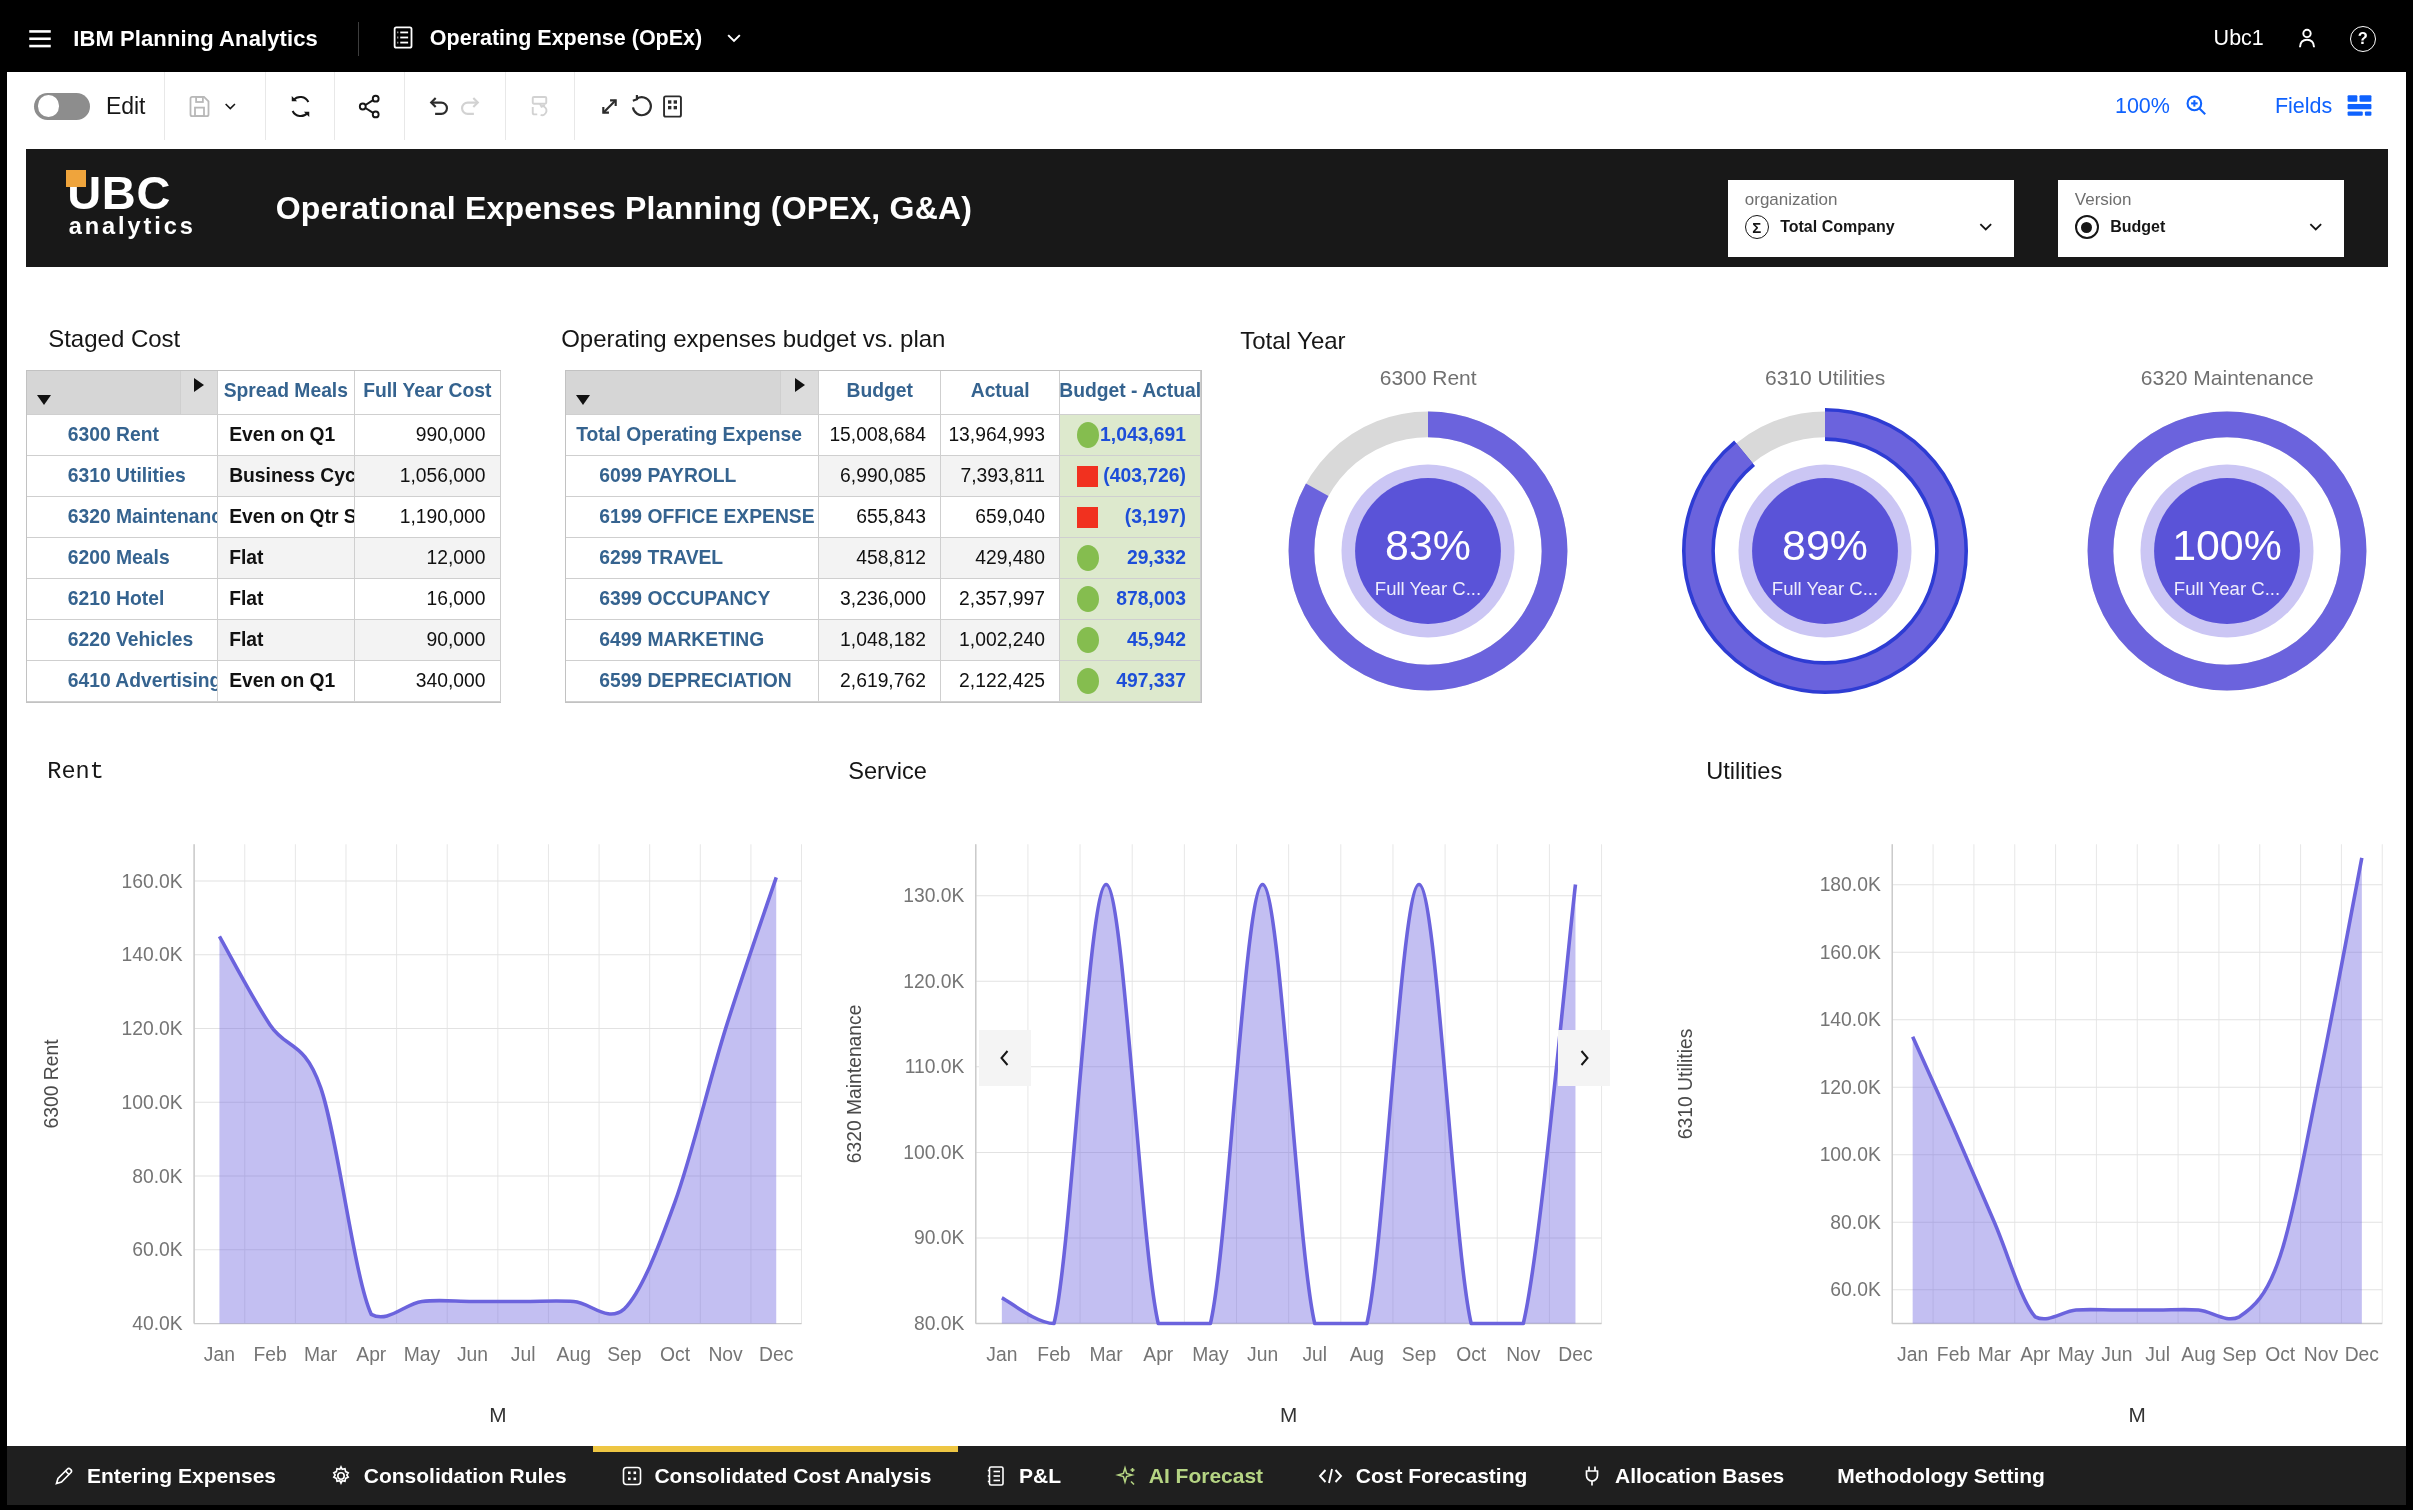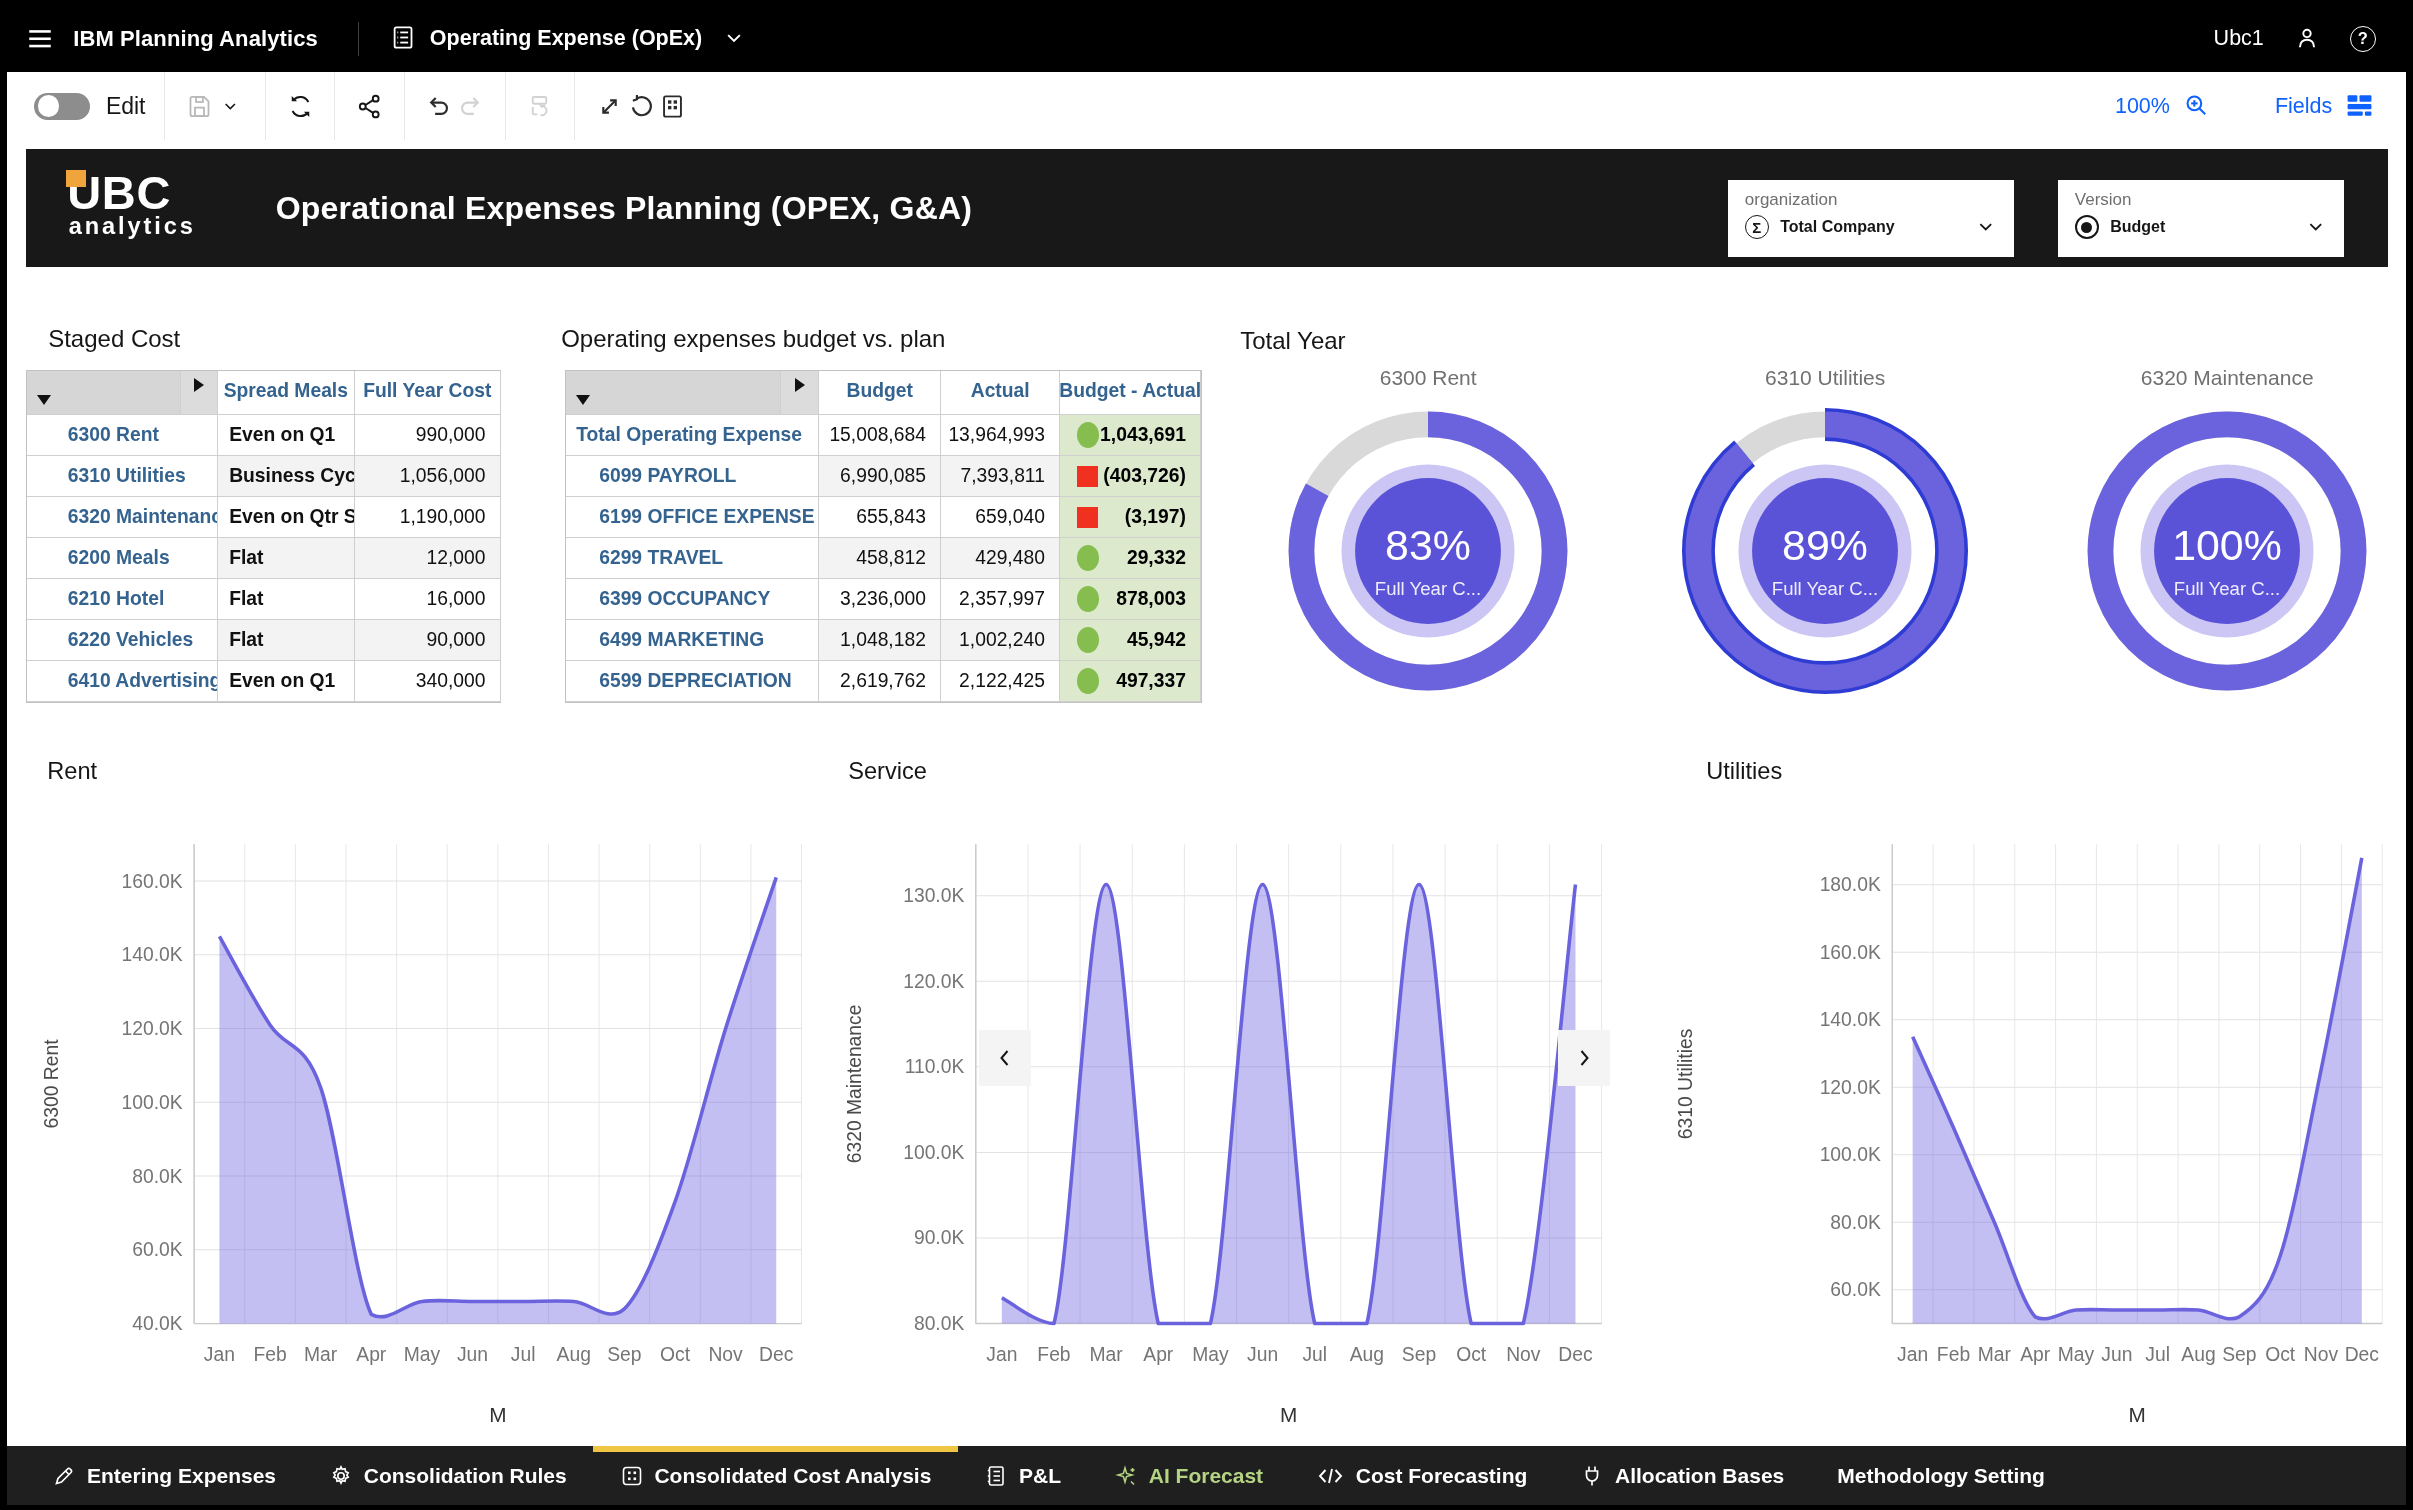--- a/index.html
+++ b/index.html
@@ -68,21 +68,21 @@
   .hdr-strip { background:#dcdcdc; position:relative; }
   .hdr-strip .tri-right { position:absolute; left:50%; top:7.2px; transform:translateX(-50%); width:0; height:0;
         border-top:7.9px solid transparent; border-bottom:7.9px solid transparent; border-left:10.7px solid #111; }
   .hdr-col { justify-content:center; color:#35638f; font-weight:700; align-items:flex-start; padding-top:8.6px; }
   .lbl-cell { color:#35638f; font-weight:700; padding-left:41px; background:#fff; }
   .lbl-cell.noindent { padding-left:10px; }
   .lbl-cell.ind { padding-left:33px; }
   .val-cell { justify-content:flex-end; padding-right:14.3px; font-weight:400; color:#111; }
   .txt-cell { padding-left:11.4px; font-weight:700; color:#111; }
   .stripe { background:#f3f3f3; }
-  .var-cell { background:#dde9cd; justify-content:space-between; padding:0 14.3px 0 17px; font-weight:700; color:#000000;text-align:right; }
+  .var-cell { background:#dde9cd; justify-content:space-between; padding:0 14.3px 0 17px; font-weight:700; color:#1d4ed8;text-align:right; }
   .dot-good { width:22px; height:26px; border-radius:50%; background:#85bd4f; flex:0 0 auto; }
   .sq-bad { width:21px; height:21px; background:#f1311f; flex:0 0 auto; }
 
   
   .gauge-sub { position:absolute; width:286px; text-align:center; font-size:21px; color:#707070; }
   .gauge-svg { position:absolute; width:286px; height:286px; }
 
   
   .chart-panel { position:absolute; top:604px; height:687px; }
   .chart-title { position:absolute; top:14.3px; font-size:23.6px; font-weight:500; color:#161616; }
@@ -412,21 +412,21 @@
           <circle cx="200" cy="200" r="177" fill="none" stroke="#d9d9d9" stroke-width="36"></circle>
           <circle cx="200" cy="200" r="177" fill="none" stroke="#6b63dd" stroke-width="36" stroke-dasharray="1112.1237993707869 1112.1237993707869" transform="rotate(-90 200 200)"></circle>
           <circle cx="200" cy="200" r="121" fill="#cbc6f4"></circle>
           <circle cx="200" cy="200" r="102" fill="#5a53d8"></circle>
           <text x="200" y="212" fill="#fff" font-size="60" text-anchor="middle" font-family="&quot;Liberation Sans&quot;, sans-serif">100%</text>
           <text x="200" y="262" fill="#efedfc" font-size="26" text-anchor="middle" font-family="&quot;Liberation Sans&quot;, sans-serif">Full Year C...</text>
         </svg>
       </div>
 
     <div class="chart-panel" id="chart-0" style="left:18.6px; width:797px;">
-      <div class="chart-title" style="left:21.5px;">Rent</div>
+      <div class="chart-title" style="left:21.5px;font-family:Liberation Mono, monospace;">Rent</div>
     <svg width="797" height="687" viewBox="0 0 1114 960" style="position:absolute;left:0;top:0;">
           <line x1="235" y1="140" x2="235" y2="810" stroke="#e7e7e7" stroke-width="1.4"></line>
           <line x1="305.75" y1="140" x2="305.75" y2="810" stroke="#e7e7e7" stroke-width="1.4"></line>
           <line x1="376.5" y1="140" x2="376.5" y2="810" stroke="#e7e7e7" stroke-width="1.4"></line>
           <line x1="447.25" y1="140" x2="447.25" y2="810" stroke="#e7e7e7" stroke-width="1.4"></line>
           <line x1="518" y1="140" x2="518" y2="810" stroke="#e7e7e7" stroke-width="1.4"></line>
           <line x1="588.75" y1="140" x2="588.75" y2="810" stroke="#e7e7e7" stroke-width="1.4"></line>
           <line x1="659.5" y1="140" x2="659.5" y2="810" stroke="#e7e7e7" stroke-width="1.4"></line>
           <line x1="730.25" y1="140" x2="730.25" y2="810" stroke="#e7e7e7" stroke-width="1.4"></line>
           <line x1="801" y1="140" x2="801" y2="810" stroke="#e7e7e7" stroke-width="1.4"></line>

